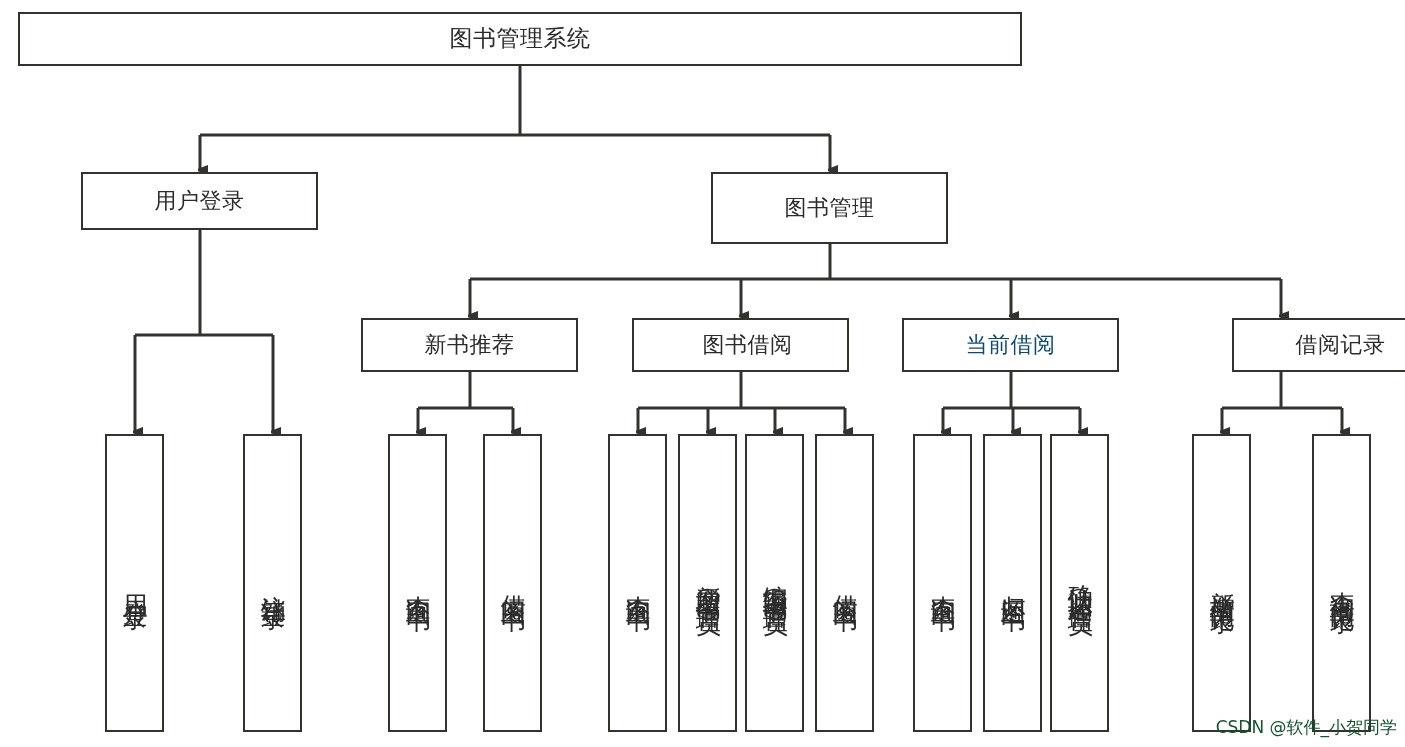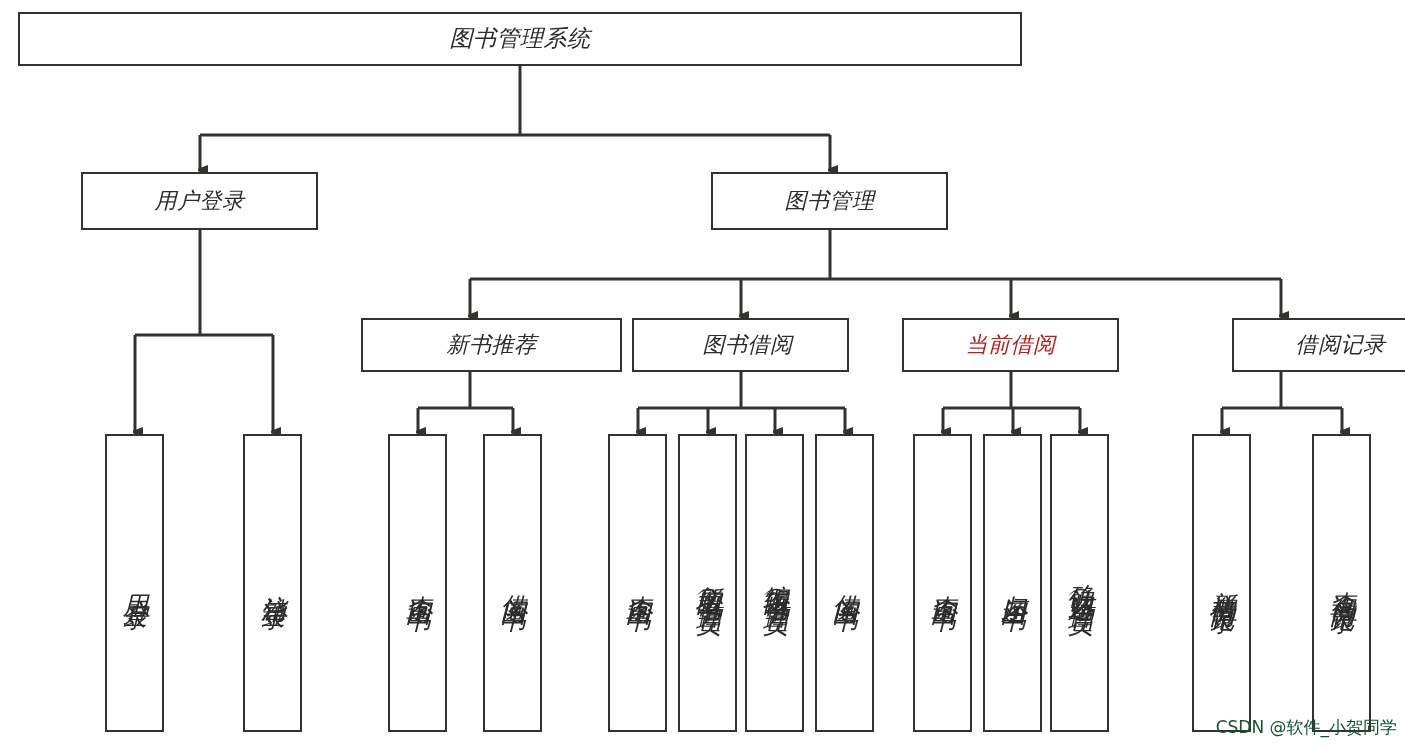--- a/index.html
+++ b/index.html
@@ -29,21 +29,20 @@
   .node {
     position: absolute;
     box-sizing: border-box;
     border: 2px solid #33322f;
     background: #ffffff;
     display: flex;
     align-items: center;
     justify-content: center;
     color: #2b2b2b;
     z-index: 2;
-    font-style: italic;
   }
   .node .cap {
     display: block;
     line-height: 1.12;
     letter-spacing: 0.5px;
     white-space: pre-line;
     text-align: center;
   }
   
   .node.horiz .cap {
@@ -128,30 +127,30 @@
       </g>
   </svg>
 
   <div id="node-layer">
       <div class="node horiz root" style="left: 18px; top: 12px; width: 1004px; height: 54px; border-color: rgb(51, 50, 47); background: rgb(255, 255, 255); color: rgb(43, 43, 43);">
         <span class="cap">图书管理系统</span>
       </div>
       <div class="node horiz" style="left: 81px; top: 172px; width: 237px; height: 58px; border-color: rgb(51, 50, 47); background: rgb(255, 255, 255); color: rgb(43, 43, 43);">
         <span class="cap">用户登录</span>
       </div>
-      <div class="node horiz" style="left: 711px; top: 172px; width: 237px; height: 58px; border-color: rgb(51, 50, 47); background: rgb(255, 255, 255); color: rgb(43, 43, 43);">
+      <div class="node horiz" style="left: 711px; top: 172px; width: 237px; height: 72px; border-color: rgb(51, 50, 47); background: rgb(255, 255, 255); color: rgb(43, 43, 43);">
         <span class="cap">图书管理</span>
       </div>
-      <div class="node horiz" style="left: 361px; top: 318px; width: 261px; height: 54px; border-color: rgb(51, 50, 47); background: rgb(255, 255, 255); color: rgb(43, 43, 43);">
+      <div class="node horiz" style="left: 361px; top: 318px; width: 217px; height: 54px; border-color: rgb(51, 50, 47); background: rgb(255, 255, 255); color: rgb(43, 43, 43);">
         <span class="cap">新书推荐</span>
       </div>
       <div class="node horiz" style="left: 632px; top: 318px; width: 217px; height: 54px; border-color: rgb(51, 50, 47); background: rgb(255, 255, 255); color: rgb(43, 43, 43); padding-left: 14px;">
         <span class="cap">图书借阅</span>
       </div>
-      <div class="node horiz" style="left: 902px; top: 318px; width: 217px; height: 54px; border-color: rgb(51, 50, 47); background: rgb(255, 255, 255); color: #b91c1c;">
+      <div class="node horiz" style="left: 902px; top: 318px; width: 217px; height: 54px; border-color: rgb(51, 50, 47); background: rgb(255, 255, 255); color: #0c4a6e;">
         <span class="cap">当前借阅</span>
       </div>
       <div class="node horiz" style="left: 1232px; top: 318px; width: 217px; height: 54px; border-color: rgb(51, 50, 47); background: rgb(255, 255, 255); color: rgb(43, 43, 43);">
         <span class="cap">借阅记录</span>
       </div>
       <div class="node vert" style="left: 105px; top: 434px; width: 59px; height: 298px; border-color: rgb(51, 50, 47); background: rgb(255, 255, 255); color: rgb(43, 43, 43);">
         <span class="cap">用户登录</span>
       </div>
       <div class="node vert" style="left: 243px; top: 434px; width: 59px; height: 298px; border-color: rgb(51, 50, 47); background: rgb(255, 255, 255); color: rgb(43, 43, 43);">
         <span class="cap">注销登录</span>

